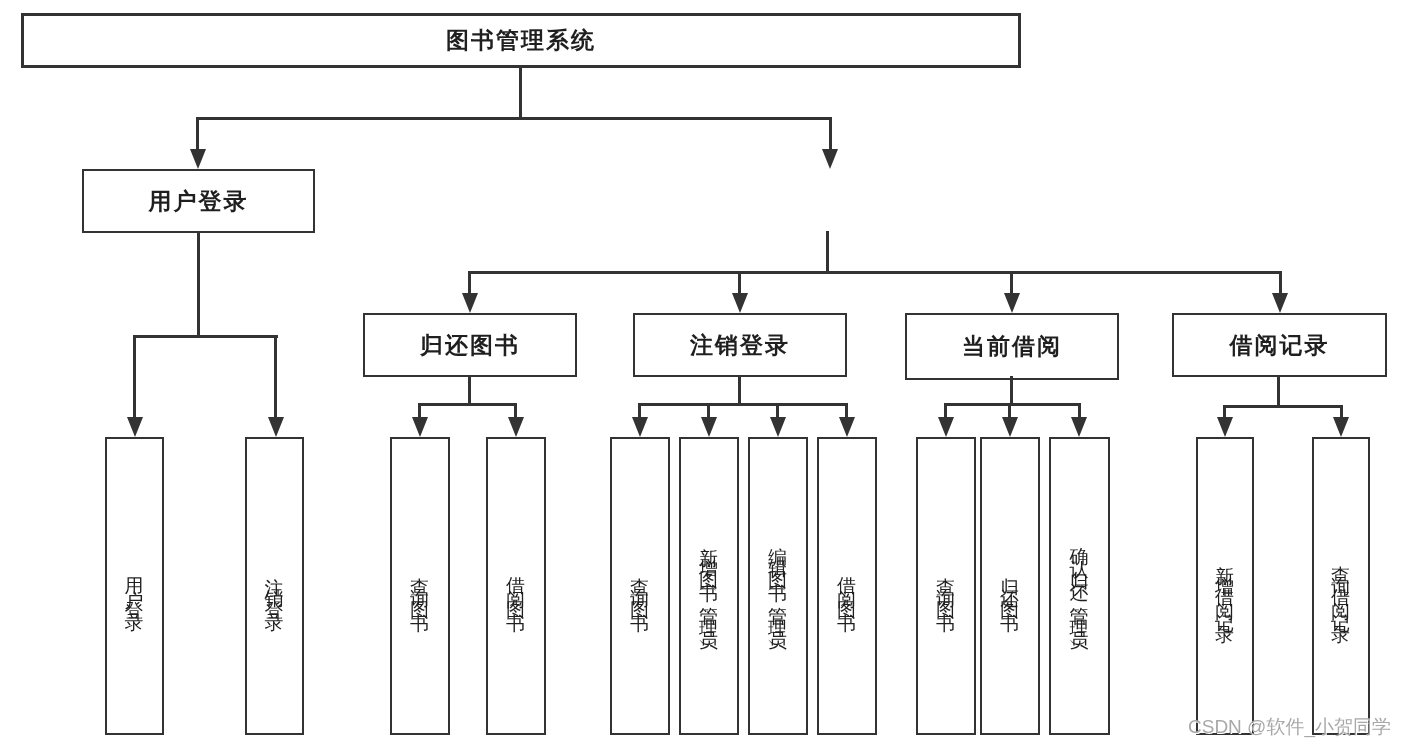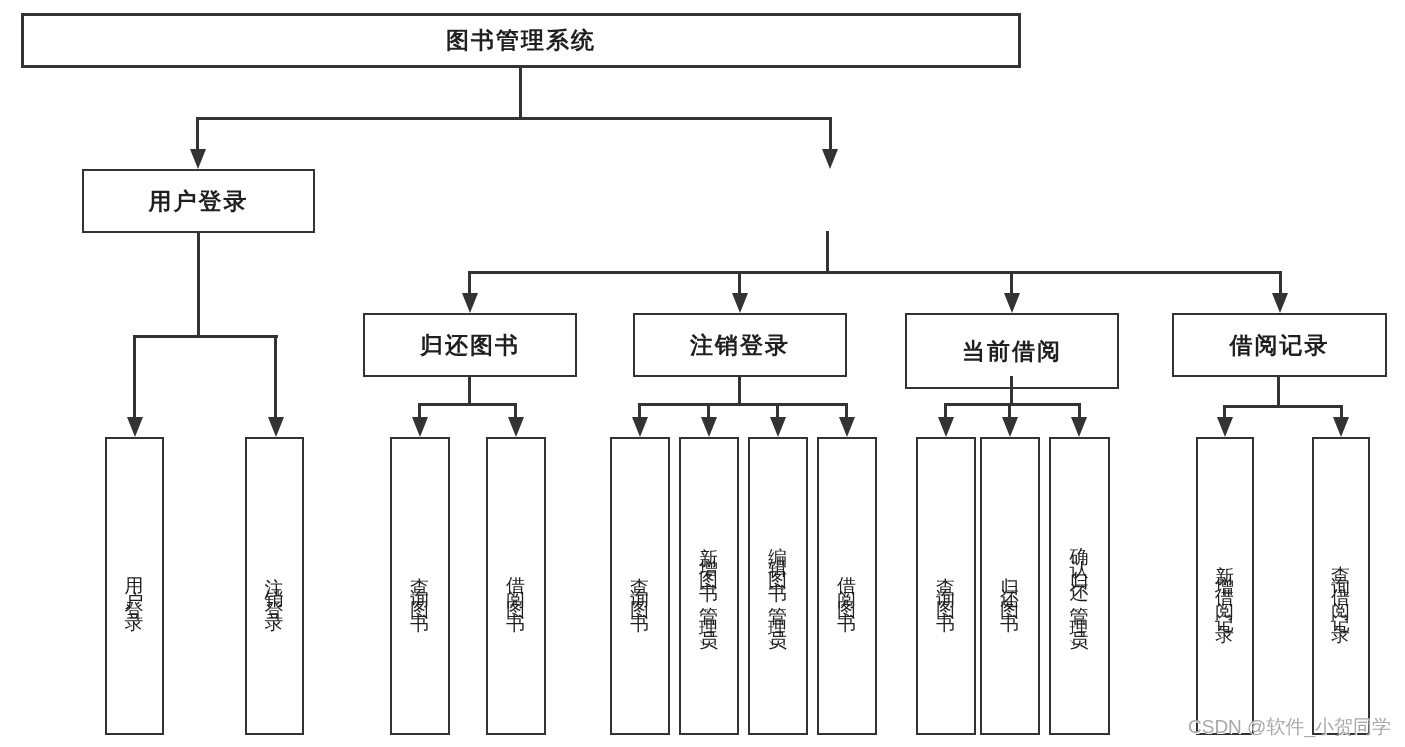--- a/index.html
+++ b/index.html
@@ -61,21 +61,21 @@
   <div class="box" style="left:82px;top:169px;width:233px;height:64px;">
     <span class="hlabel">用户登录</span>
   </div>
 
   <div class="box" style="left:363px;top:313px;width:214px;height:64px;">
     <span class="hlabel">归还图书</span>
   </div>
   <div class="box" style="left:633px;top:313px;width:214px;height:64px;">
     <span class="hlabel">注销登录</span>
   </div>
-  <div class="box" style="left:905px;top:313px;width:214px;height:76px;">
+  <div class="box" style="left:905px;top:313px;width:214px;height:67px;">
     <span class="hlabel">当前借阅</span>
   </div>
   <div class="box" style="left:1172px;top:313px;width:215px;height:64px;">
     <span class="hlabel">借阅记录</span>
   </div>
 
   <div class="box" style="left:105px;top:437px;width:59px;height:298px;">
     <span class="vlabel">用户登录</span>
   </div>
   <div class="box" style="left:245px;top:437px;width:59px;height:298px;">

